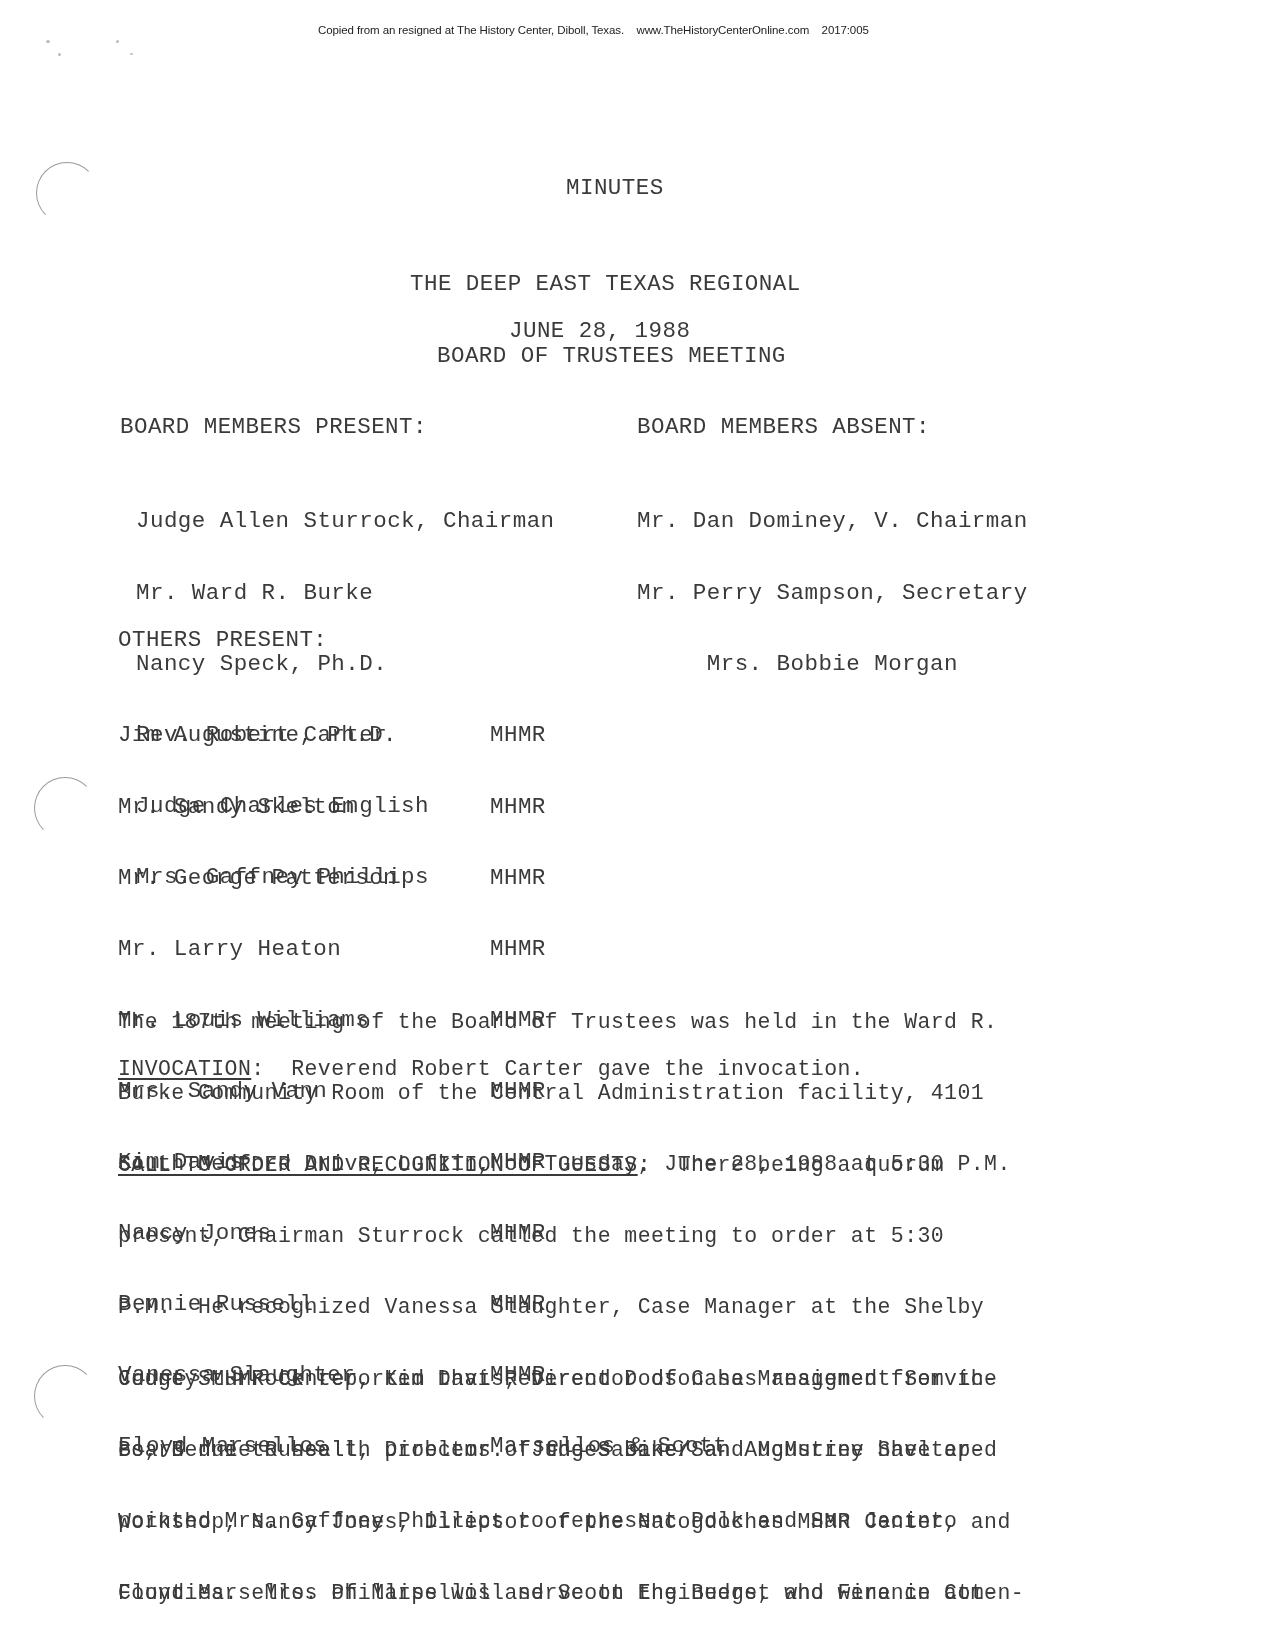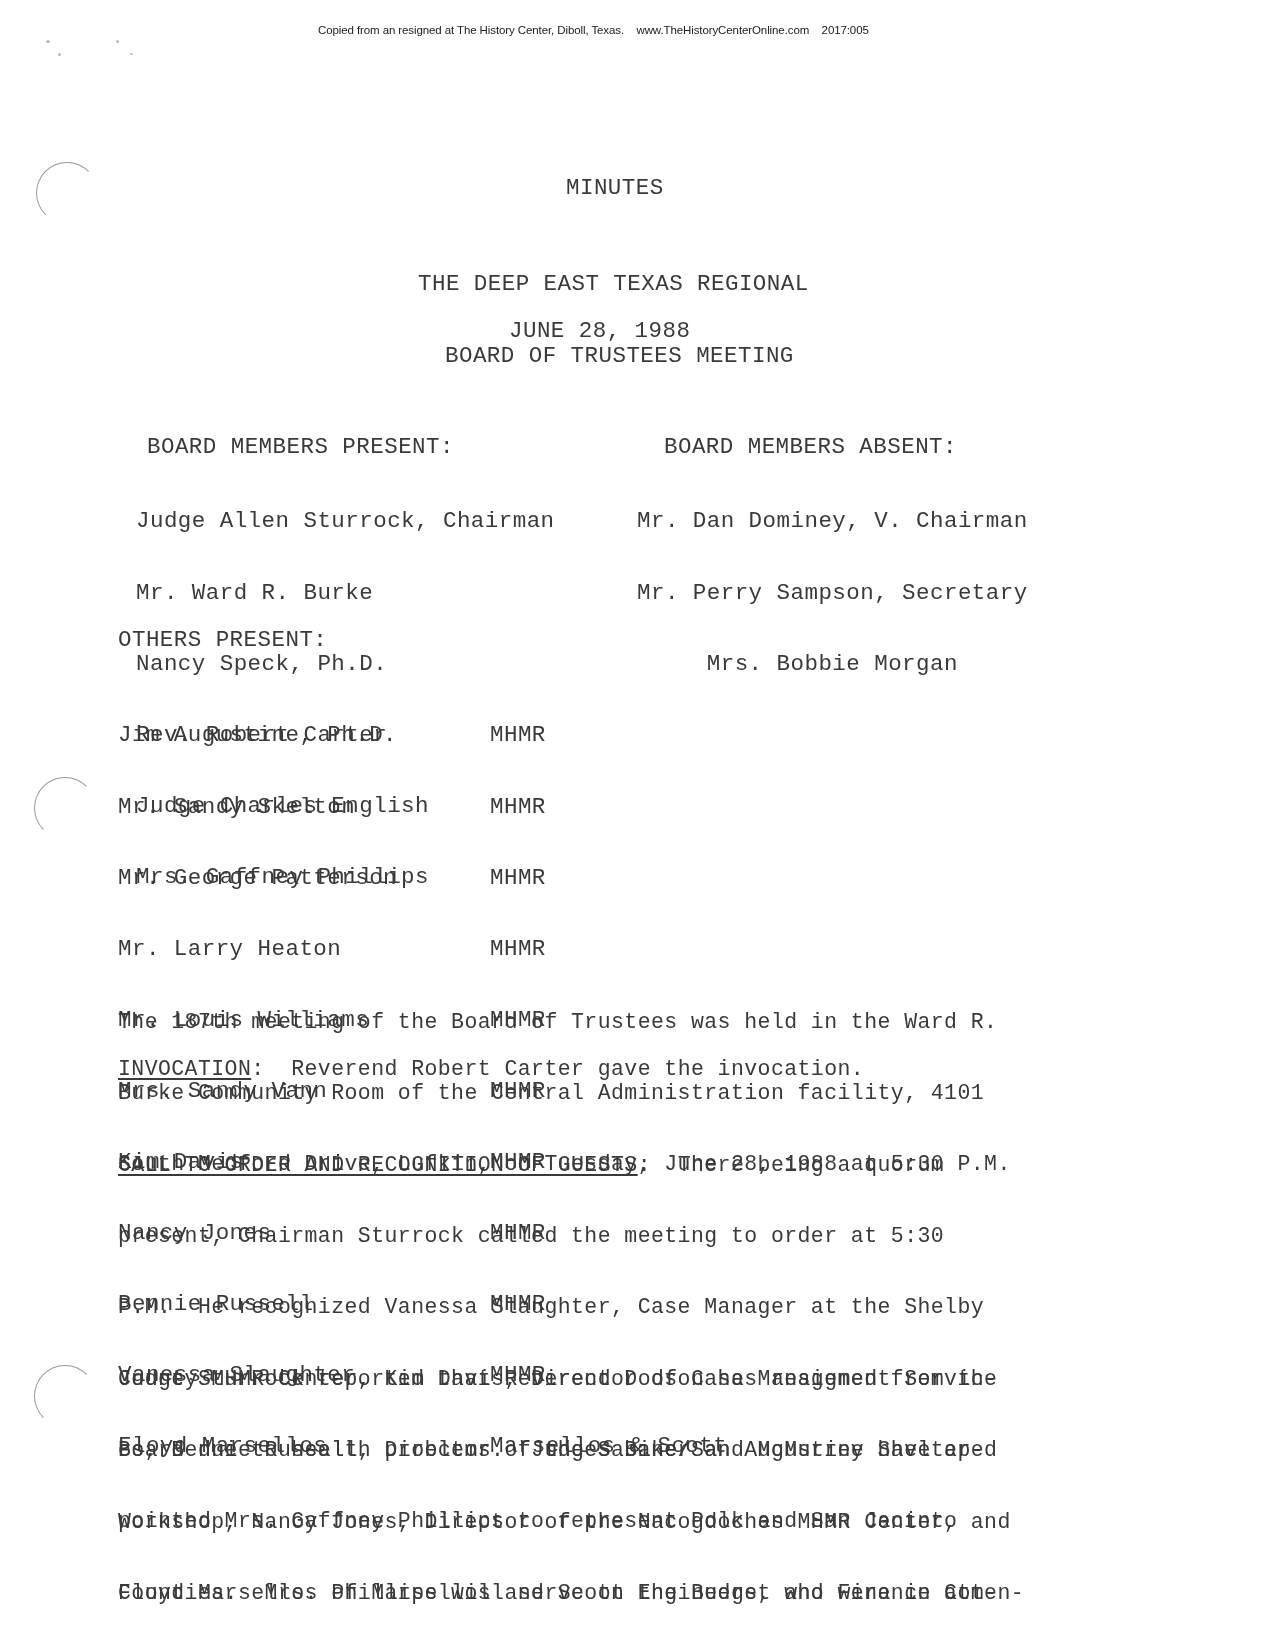--- a/index.html
+++ b/index.html
@@ -8,26 +8,26 @@
     font-family: "Liberation Mono", "DejaVu Sans Mono", monospace; color: #3a3a3a;
   }
   .abs { position: absolute; white-space: pre; }
   .header-note {
     font-family: "Liberation Sans", "DejaVu Sans", sans-serif;
     font-size: 11.5px; color: #222; top: 24px; left: 318px; letter-spacing: -0.1px;
   }
   .mono { font-size: 22.5px; line-height: 23.7px; letter-spacing: 0.45px; }
   .title { top: 177px; left: 566px; }
   .org { top: 226px; }
-  .org div { white-space: pre; margin-left: 8px; }
+  .org div { white-space: pre; }
   .org .l1 { padding-left: 410px; }
   .org .l2 { padding-left: 323px; }
   .org .l3 { padding-left: 437px; }
   .date { top: 320px; left: 509px; }
-  .col-label { top: 436px; margin-left: 27px; }
+  .col-label { top: 416px; }
   .list { top: 463px; }
   .others-label { top: 629px; left: 118px; }
   .others { top: 677px; left: 118px; }
   .others .row { display: flex; height: 23.7px; }
   .others .name { width: 372px; white-space: pre; }
   .others .aff { white-space: pre; }
   .para {
     left: 118px; width: 1000px; white-space: pre;
     font-size: 22.5px; line-height: 23.8px;
     transform-origin: left top; transform: scaleX(0.955); letter-spacing: 0.45px;

